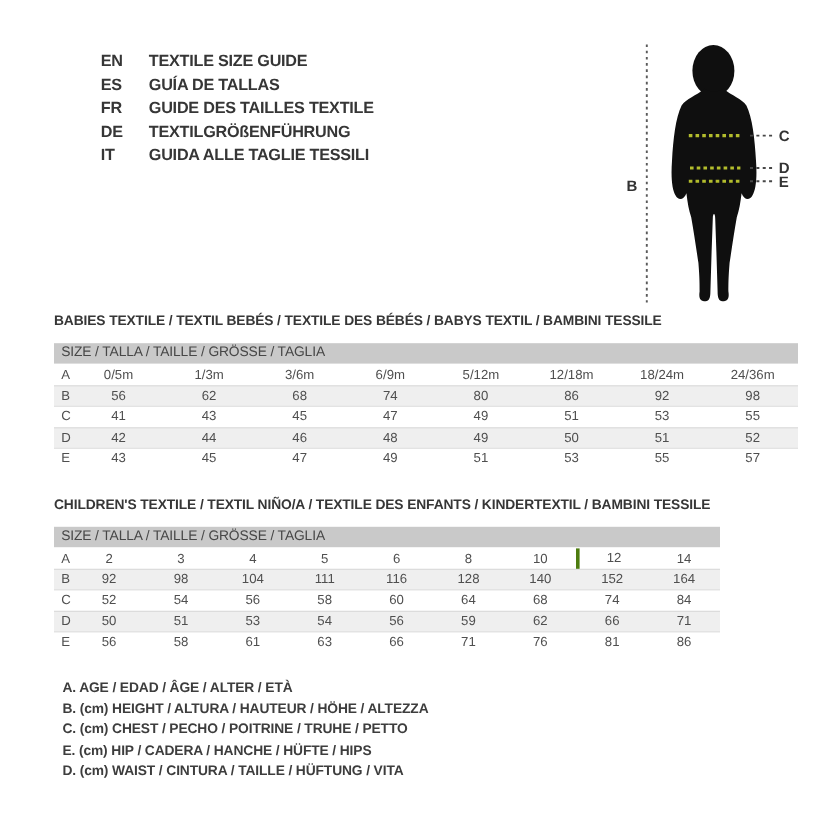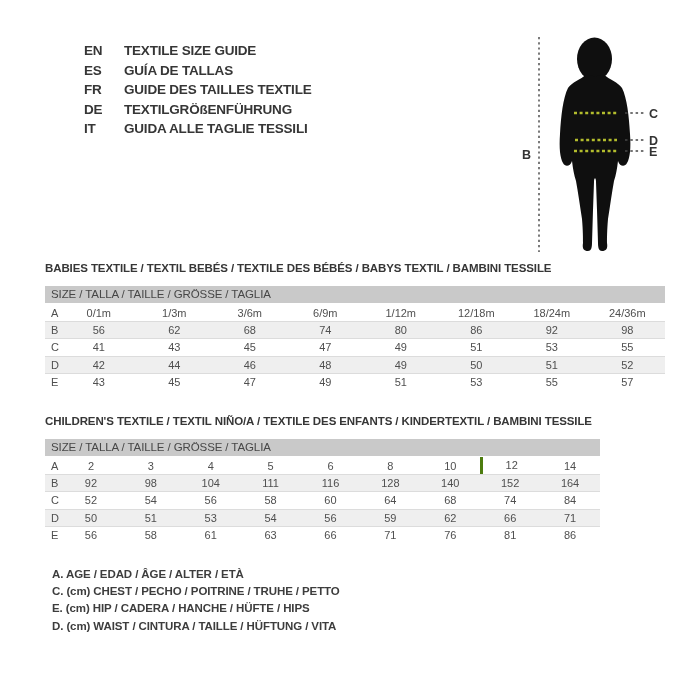--- a/index.html
+++ b/index.html
@@ -92,25 +92,25 @@
     <line x1="127" y1="127" x2="147" y2="127" stroke-width="1.6" stroke-dasharray="2.5 2.8" stroke="#474747"></line>
     <text x="151" y="131.5" font-size="12.5" font-weight="700" fill="#333">E</text>
   </svg>
 
   <div class="tbl-title" id="title-babies">BABIES TEXTILE / TEXTIL BEBÉS / TEXTILE DES BÉBÉS / BABYS TEXTIL / BAMBINI TESSILE</div>
   <div class="size-table" id="table-babies">
     <div class="size-header">SIZE / TALLA / TAILLE / GRÖSSE / TAGLIA</div>
     <div class="tbody" id="t0body">
         <div class="trow" style="grid-template-columns: 16px repeat(8, 1fr);">
           <span class="rlabel">A</span>
-          <span class="cell">0/1m</span>
+          <span class="cell">0/5m</span>
           <span class="cell">1/3m</span>
           <span class="cell">3/6m</span>
           <span class="cell">6/9m</span>
-          <span class="cell">1/12m</span>
+          <span class="cell">5/12m</span>
           <span class="cell">12/18m</span>
           <span class="cell">18/24m</span>
           <span class="cell">24/36m</span>
         </div>
         <div class="trow shade" style="grid-template-columns: 16px repeat(8, 1fr);">
           <span class="rlabel">B</span>
           <span class="cell">56</span>
           <span class="cell">62</span>
           <span class="cell">68</span>
           <span class="cell">74</span>
@@ -217,18 +217,19 @@
           <span class="cell">71</span>
           <span class="cell">76</span>
           <span class="cell">81</span>
           <span class="cell">86</span>
         </div>
       </div>
   </div>
 
   <div class="legend" id="legendBlock">
       <div class="legend-line">A. AGE / EDAD / ÂGE / ALTER / ETÀ</div>
+      <div class="legend-line">B. (cm) HEIGHT / ALTURA / HAUTEUR / HÖHE / ALTEZZA</div>
       <div class="legend-line">C. (cm) CHEST / PECHO / POITRINE / TRUHE / PETTO</div>
       <div class="legend-line">E. (cm) HIP / CADERA / HANCHE / HÜFTE / HIPS</div>
       <div class="legend-line">D. (cm) WAIST / CINTURA / TAILLE / HÜFTUNG / VITA</div>
     </div>
 
 </div>
 
 </body></html>

